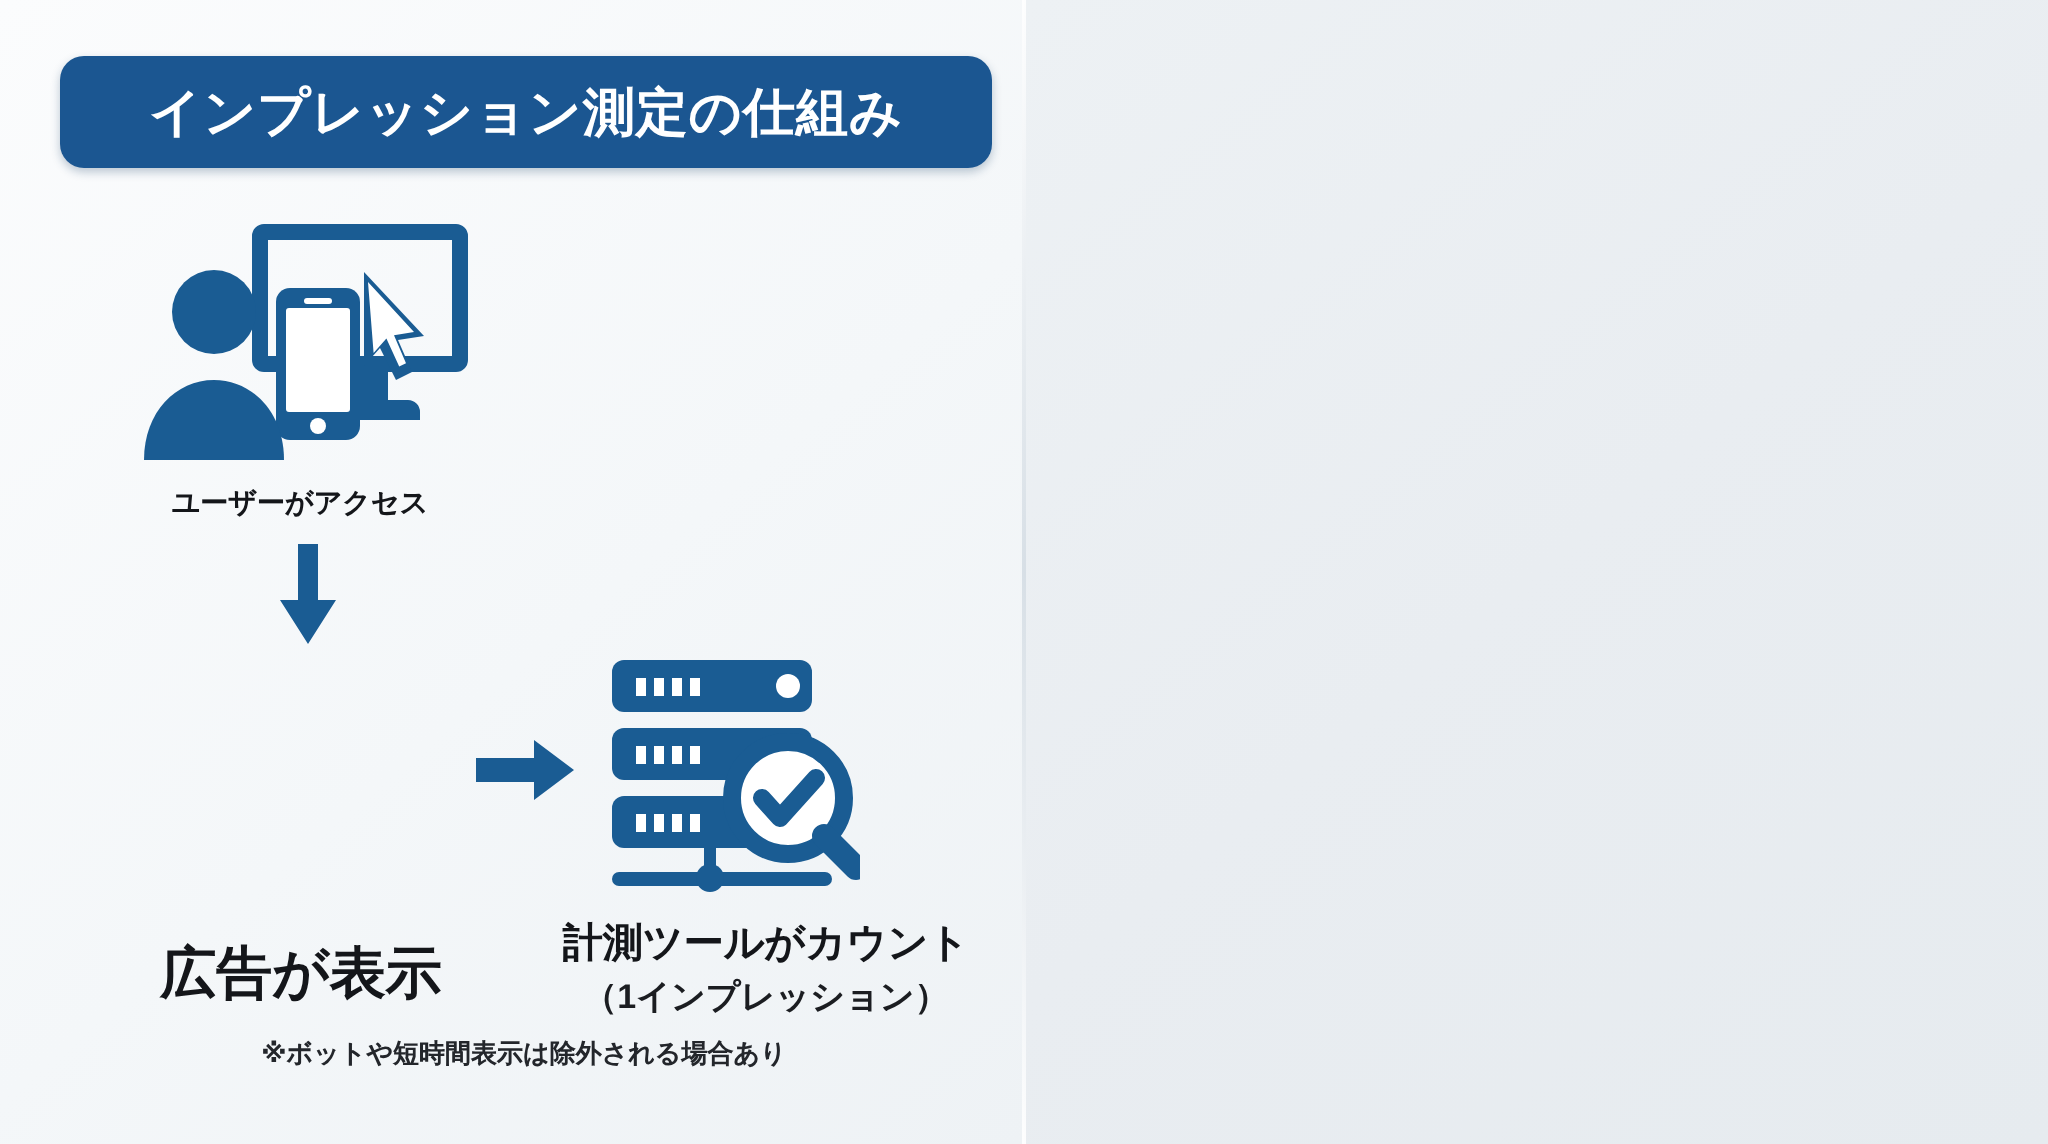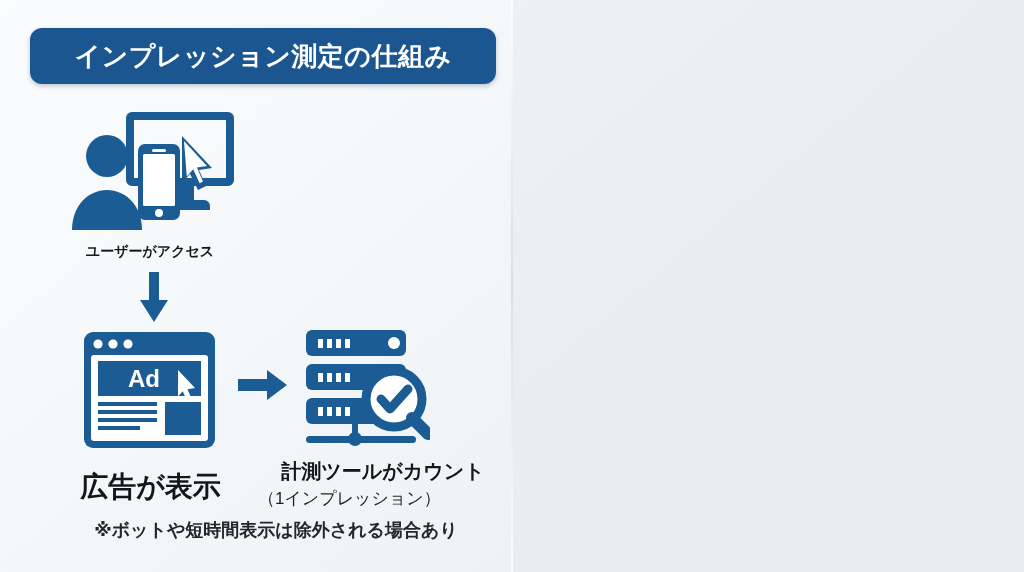--- a/index.html
+++ b/index.html
@@ -21,27 +21,27 @@
     position:absolute;box-sizing:border-box;
     background:#1b5691;border-radius:12px;
     display:flex;align-items:center;justify-content:center;
     color:#fff;font-weight:700;letter-spacing:.5px;
     box-shadow:0 2px 5px rgba(20,60,100,.28);
   }
   #h-left{left:30px;top:28px;width:466px;height:56px;font-size:26px;}
 
   
   .lbl{position:absolute;color:#14161a;font-weight:700;text-align:center;white-space:nowrap;}
-  .lbl-sub{position:absolute;color:#1b1d21;font-weight:400;text-align:left;white-space:nowrap;}
+  .lbl-sub{position:absolute;color:#1b1d21;font-weight:700;text-align:center;white-space:nowrap;}
 
   #t-user{left:0;top:243px;width:300px;font-size:14px;}
   #t-adshown{left:38px;top:468px;width:225px;font-size:28px;}
   #t-tool{left:258px;top:458px;width:250px;font-size:20px;}
   #t-tool-sub{left:258px;top:487px;width:250px;font-size:17px;}
-  #t-note{left:76px;top:518px;width:400px;font-size:18px;font-weight:700;color:#23262b;}
+  #t-note{left:62px;top:518px;width:400px;font-size:13px;font-weight:700;color:#23262b;}
 
   
   .icon{position:absolute;}
   #ic-access{left:70px;top:108px;width:180px;height:125px;}
   #ic-arrow-down{left:138px;top:272px;width:32px;height:52px;}
   #ic-ad{left:82px;top:330px;width:135px;height:120px;}
   #ic-arrow-right{left:238px;top:368px;width:50px;height:34px;}
   #ic-server{left:302px;top:326px;width:128px;height:122px;}
 </style>
 </head>
@@ -76,39 +76,20 @@
     </div>
 
     <div class="lbl" id="t-user">ユーザーがアクセス</div>
 
     <div class="icon" id="ic-arrow-down">
       <svg viewBox="0 0 32 52" width="32" height="52" aria-hidden="true">
         <path d="M11 0 h10 v28 h9 l-14 22 l-14 -22 h9 z" fill="#1a5c93"></path>
       </svg>
     </div>
 
-    <div class="icon" id="ic-ad">
-      <svg viewBox="0 0 135 120" width="135" height="120" aria-hidden="true">
-        <rect x="2" y="2" width="131" height="116" rx="9" fill="#1a5c93"></rect>
-        <circle cx="16" cy="14" r="4.6" fill="#fff"></circle>
-        <circle cx="31" cy="14" r="4.6" fill="#fff"></circle>
-        <circle cx="46" cy="14" r="4.6" fill="#fff"></circle>
-        <rect x="9" y="25" width="117" height="86" rx="3" fill="#fff"></rect>
-        <rect x="16" y="31" width="103" height="35" fill="#1a5c93"></rect>
-        <text x="62" y="57" font-family="Liberation Sans, sans-serif" font-size="24" font-weight="700" fill="#fff" text-anchor="middle">Ad</text>
-        <path d="M96 40 l17 18 -7.5 1.2 4 9.4 -4.6 2 -4.2 -9.4 -4.7 5.2 z" fill="#fff"></path>
-        <g fill="#1a5c93">
-          <rect x="16" y="72" width="59" height="4"></rect>
-          <rect x="16" y="80" width="59" height="4"></rect>
-          <rect x="16" y="88" width="59" height="4"></rect>
-          <rect x="16" y="96" width="42" height="4"></rect>
-          <rect x="83" y="72" width="36" height="33"></rect>
-        </g>
-      </svg>
-    </div>
 
     <div class="lbl" id="t-adshown">広告が表示</div>
 
     <div class="icon" id="ic-arrow-right">
       <svg viewBox="0 0 50 34" width="50" height="34" aria-hidden="true">
         <path d="M0 11 h29 v-9 l20 15 l-20 15 v-9 h-29 z" fill="#1a5c93"></path>
       </svg>
     </div>
 
     <div class="icon" id="ic-server">

